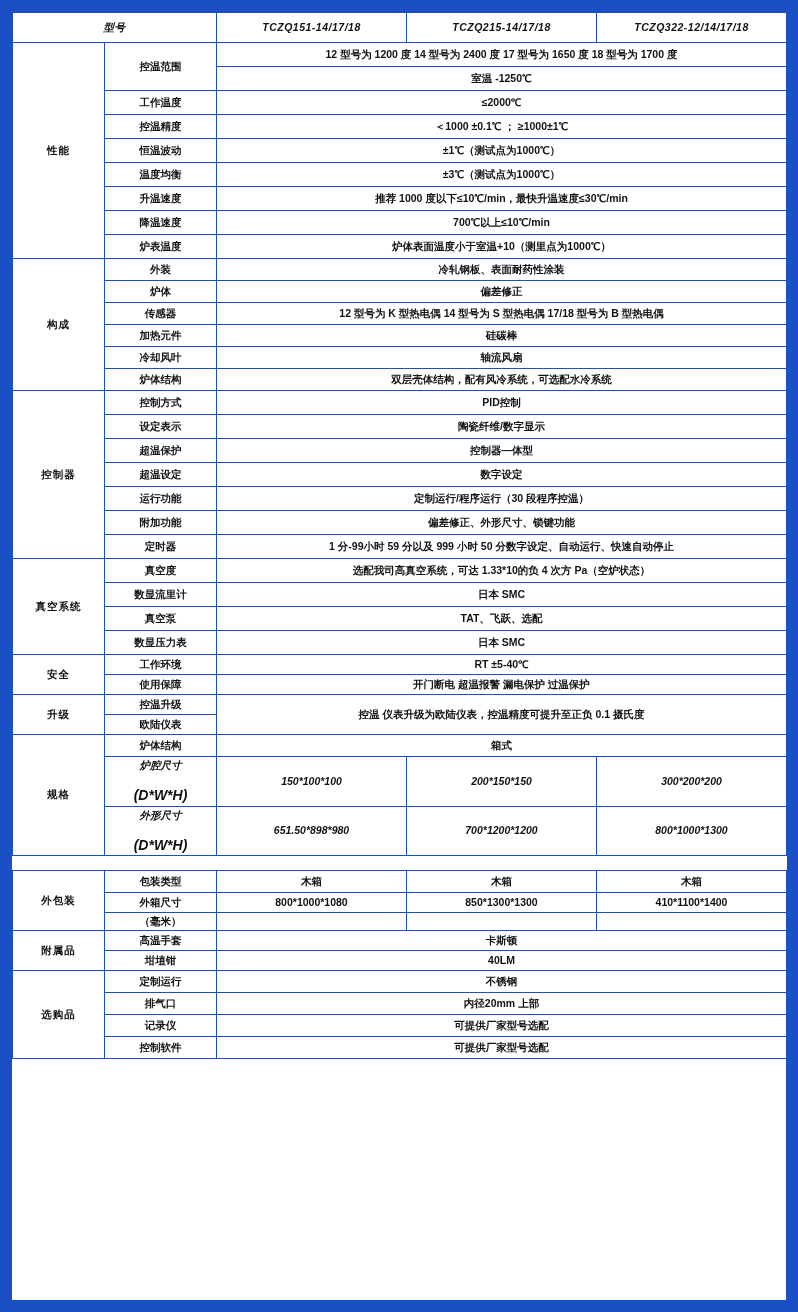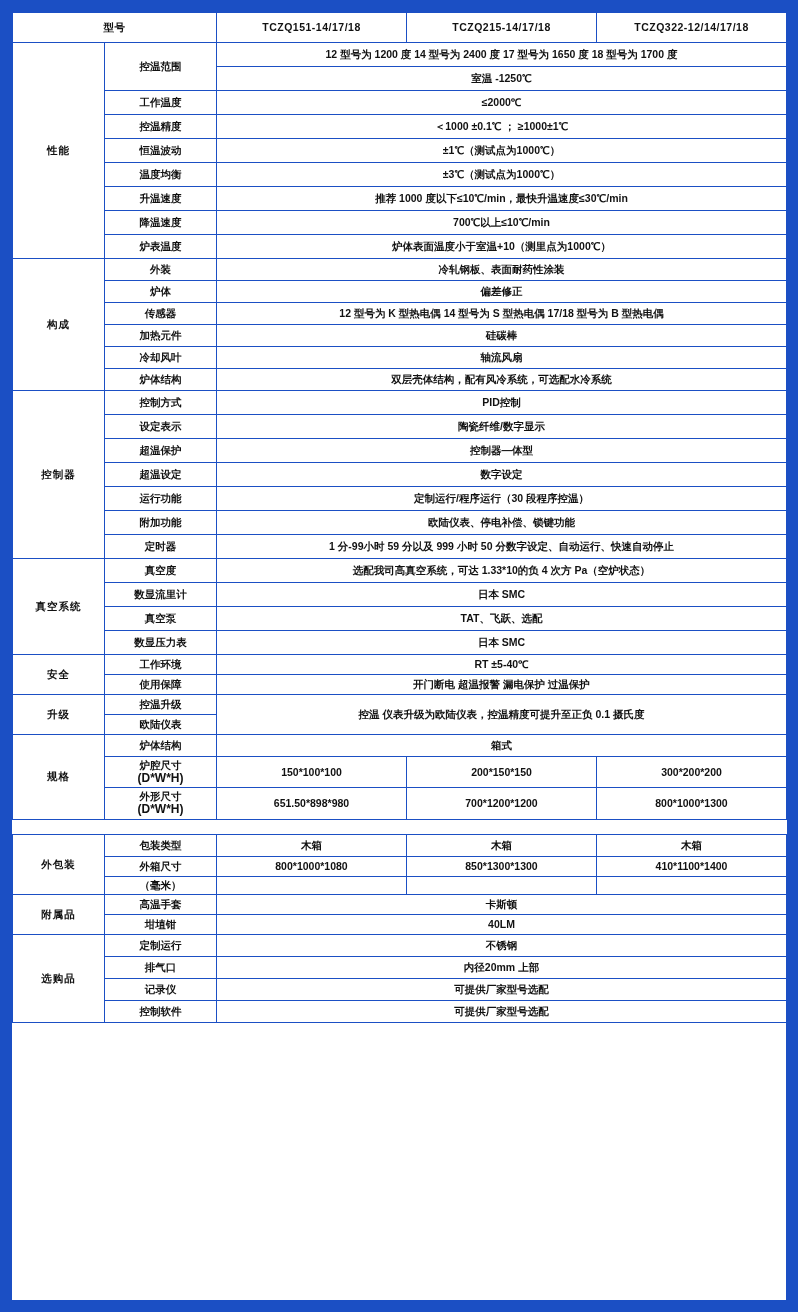--- a/index.html
+++ b/index.html
@@ -50,38 +50,39 @@
   }
   td.lbl {
     font-size: 11px;
   }
   td.val {
     font-size: 10.5px;
     font-weight: bold;
   }
   .sub {
     display: block;
-    font-size: 12px;
+    font-size: 14px;
     font-weight: bold;
     line-height: 1.1;
+    margin-top: 16px;
   }
   .gap td {
     border: none !important;
     height: 10px;
     padding: 0;
   }
   .hdr td {
     font-size: 11.5px;
     letter-spacing: 0.5px;
   }
   .h18 { height: 18px; }
   .h20 { height: 20px; }
   .h22 { height: 22px; }
   .h24 { height: 24px; }
-  .h30 { height: 30px; }
+  .h30 { height: 30px; font-style: italic; }
 </style>
 </head>
 <body>
 
 <div class="page">
   <div class="sheet">
 
     <table class="spec">
       <colgroup>
         <col style="width:92px">
@@ -178,21 +179,21 @@
       <tr class="h24">
         <td class="lbl">超温设定</td>
         <td class="val" colspan="3">数字设定</td>
       </tr>
       <tr class="h24">
         <td class="lbl">运行功能</td>
         <td class="val" colspan="3">定制运行/程序运行（30 段程序控温）</td>
       </tr>
       <tr class="h24">
         <td class="lbl">附加功能</td>
-        <td class="val" colspan="3">欧陆仪表、停电补偿、锁键功能</td>
+        <td class="val" colspan="3">偏差修正、外形尺寸、锁键功能</td>
       </tr>
       <tr class="h24">
         <td class="lbl">定时器</td>
         <td class="val" colspan="3">1 分-99小时 59 分以及 999 小时 50 分数字设定、自动运行、快速自动停止</td>
       </tr>
 
       <tr class="h24">
         <td class="grp" rowspan="4">真空系统</td>
         <td class="lbl">真空度</td>
         <td class="val" colspan="3">选配我司高真空系统，可达 1.33*10的负 4 次方 Pa（空炉状态）</td>

